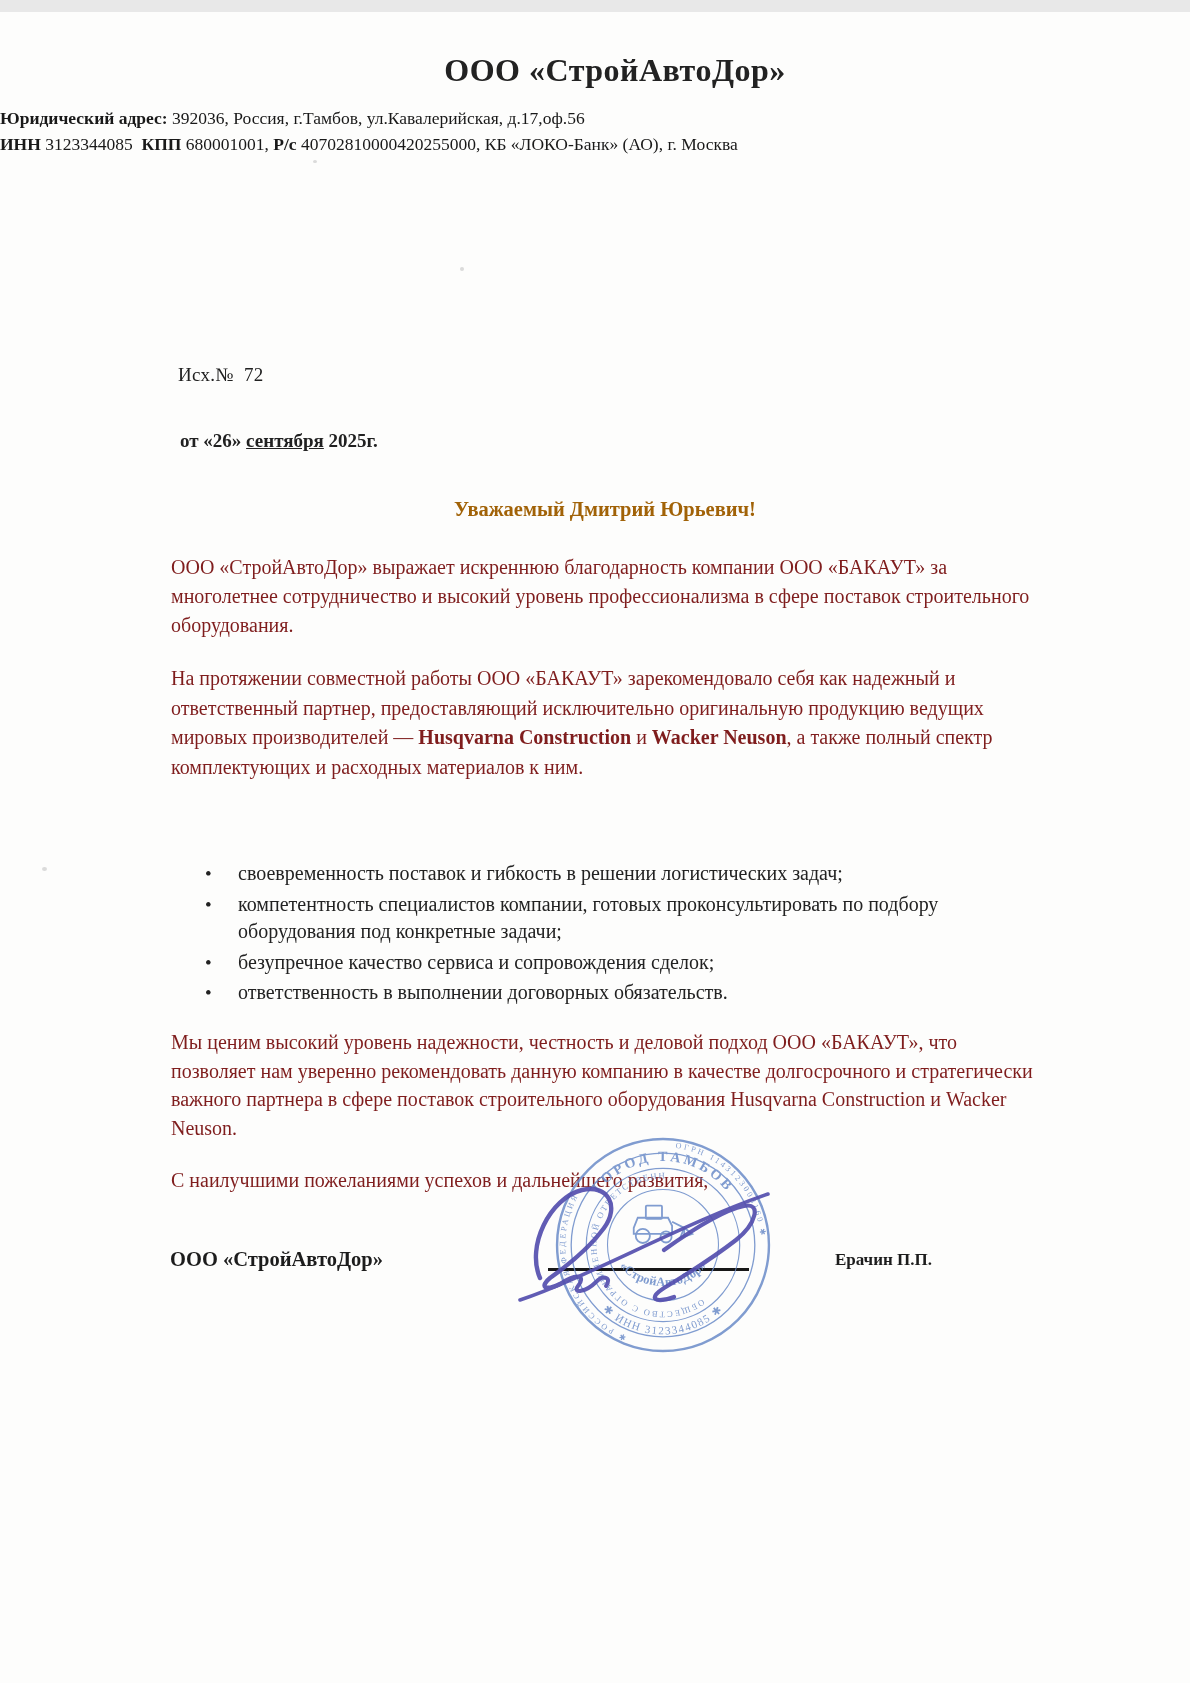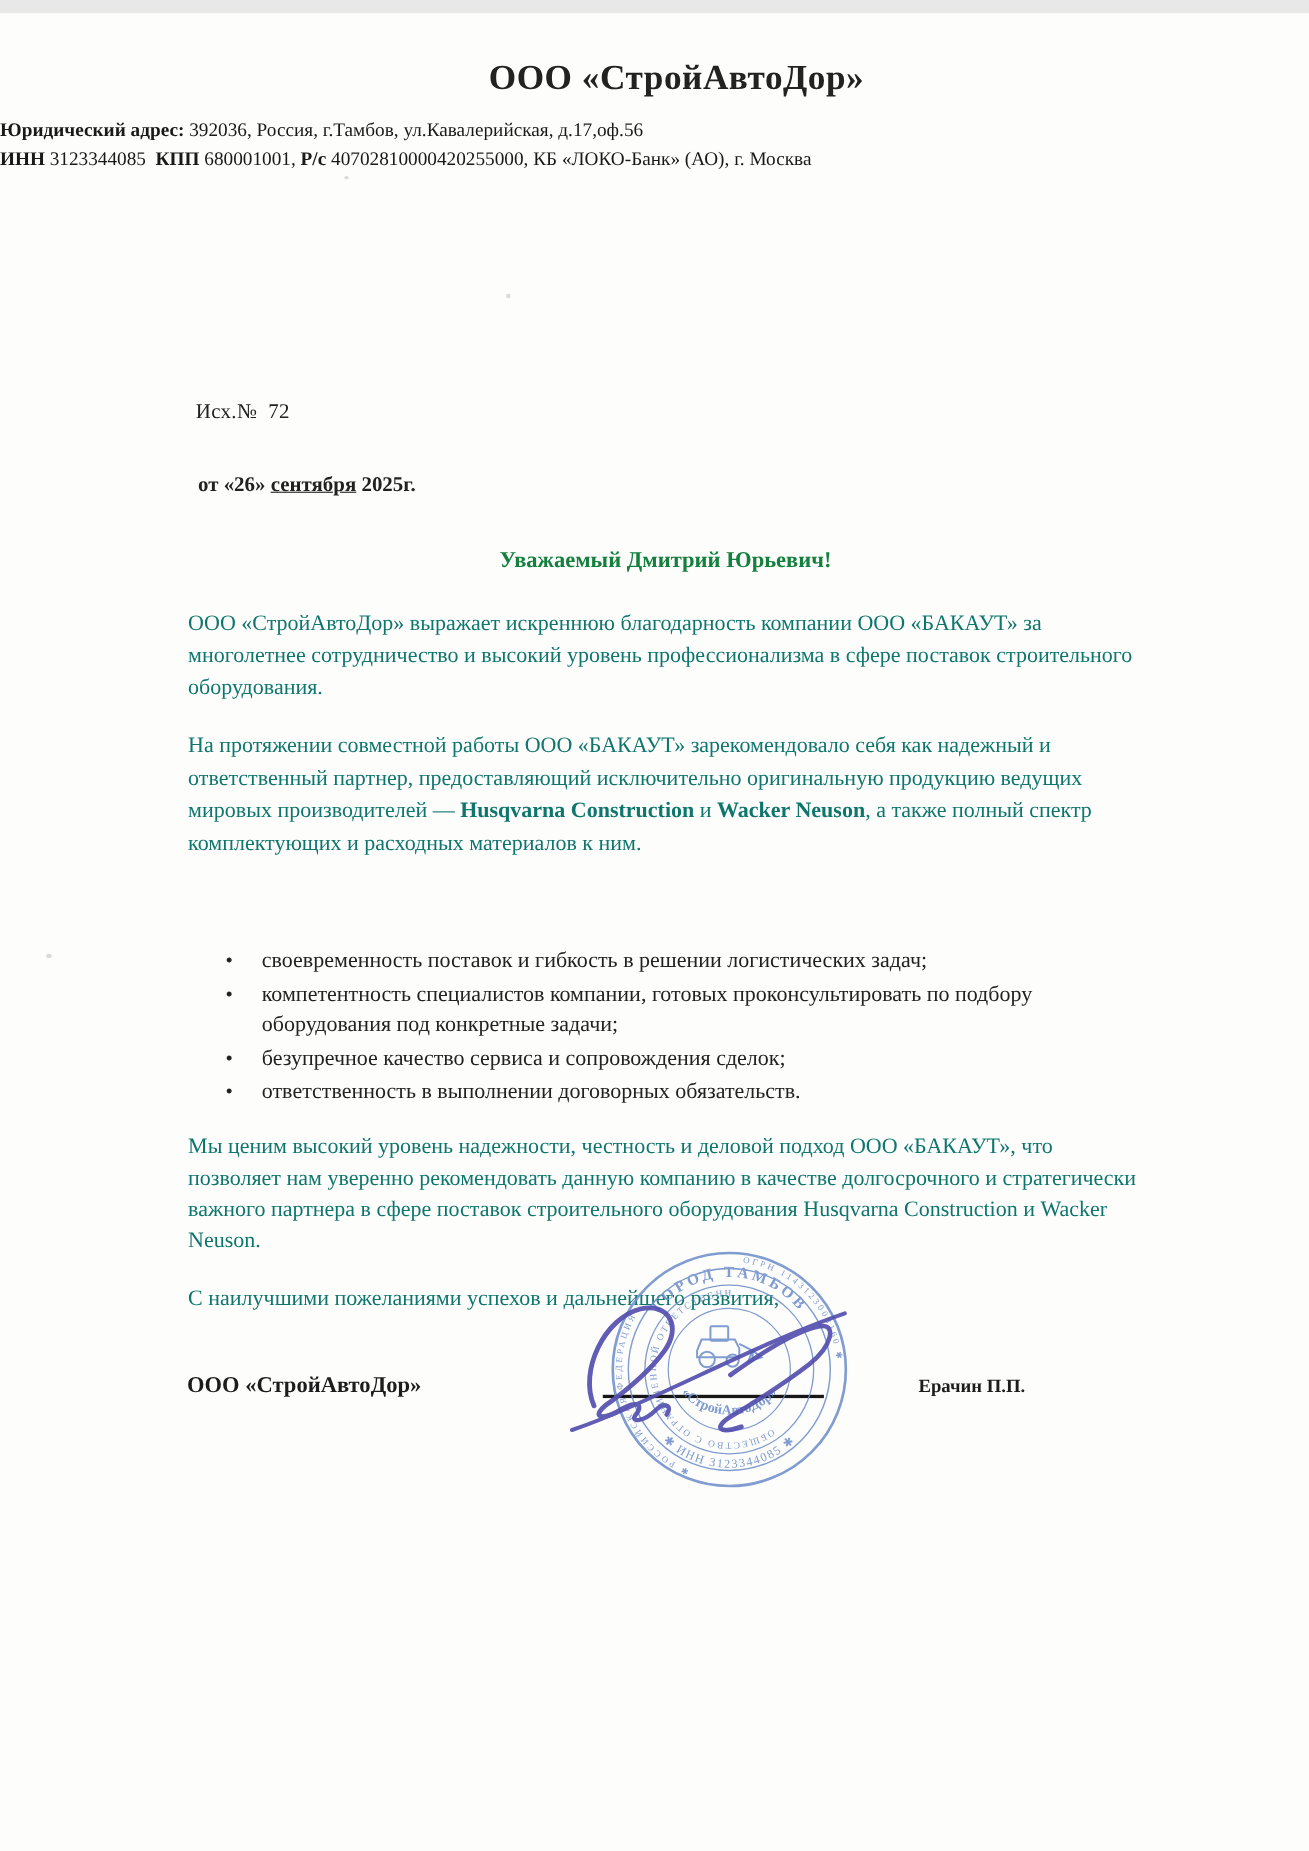--- a/index.html
+++ b/index.html
@@ -22,25 +22,25 @@
   }
   .letterhead{
     position:absolute;left:0;top:94px;width:100%;
     text-align:left;font-size:17.5px;line-height:25.5px;color:#191919;
   }
   .meta{position:absolute;left:178px;top:352px;font-size:19px;color:#212121;}
   .meta .outn{letter-spacing:.3px;}
   .meta .dateline{position:absolute;left:2px;top:66px;width:420px;font-weight:bold;}
   .salutation{
     position:absolute;left:170px;top:486px;width:870px;
-    text-align:center;font-size:20.5px;font-weight:bold;color:#15803d;
+    text-align:center;font-size:20.5px;font-weight:bold;color:#a16207;
   }
   .para{
     position:absolute;left:171px;width:869px;margin:0;
-    font-size:20px;line-height:29px;color:#0f766e;
+    font-size:20px;line-height:29px;color:#7f1d1d;
   }
   .p1{top:541px;}
   .p2{top:652px;line-height:29.5px;}
   .p3{top:793px;}
   .p4{top:1016px;line-height:28.5px;}
   .closing{top:1154px;}
   ul.bullets{
     position:absolute;left:205px;top:848px;width:810px;
     list-style:none;margin:0;padding:0;font-size:20px;
   }

